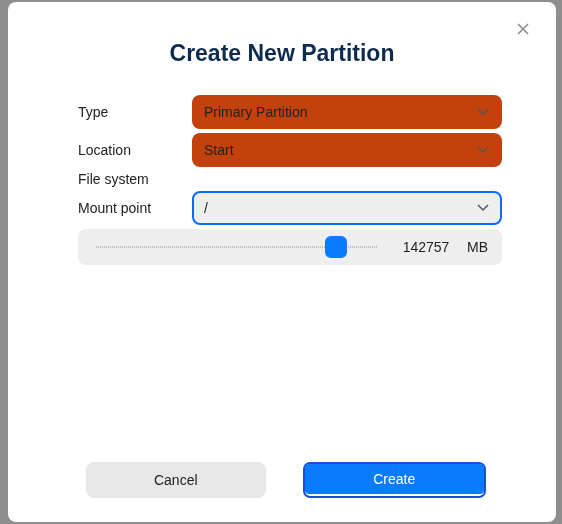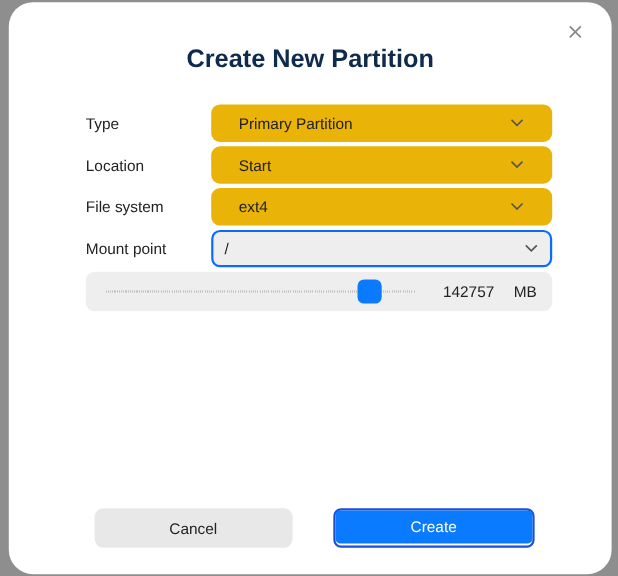--- a/index.html
+++ b/index.html
@@ -11,21 +11,21 @@
       overflow: hidden;
       position: relative;
     }
     .dialog {
       position: absolute;
       top: 2px;
       left: 8px;
       right: 6px;
       bottom: 2px;
       background: #fff;
-      border-radius: 22px;
+      border-radius: 8px;
       padding: 20px 36px 24px 36px;
       display: flex;
       flex-direction: column;
     }
     .close {
       position: absolute;
       top: 20px;
       right: 22px;
       width: 18px;
       height: 18px;
@@ -50,25 +50,25 @@
       padding-right: 18px;
     }
     .label {
       width: 114px;
       font-size: 14px;
       color: #222;
     }
     .select {
       flex: 1;
       height: 34px;
-      background: #eab308;
-      border-radius: 8px;
-      display: flex;
-      align-items: center;
-      padding: 0 25px;
+      background: #c2410c;
+      border-radius: 8px;
+      display: flex;
+      align-items: center;
+      padding: 0 12px;
       font-size: 14px;
       color: #222;
       position: relative;
       cursor: pointer;
     }
     .select .value { flex: 1; }
     .select.focused {
       background: #eeeeee;
       border: 2px solid #0a6cff;
       padding: 0 10px;
@@ -197,28 +197,20 @@
         <span class="chevron">
             <svg viewBox="0 0 12 8">
               <path d="M1 1 L6 6 L11 1"></path>
             </svg>
           </span>
       </div>
     </div>
 
     <div class="row">
       <div class="label">File system</div>
-      <div class="select">
-        <span class="value">ext4</span>
-        <span class="chevron">
-            <svg viewBox="0 0 12 8">
-              <path d="M1 1 L6 6 L11 1"></path>
-            </svg>
-          </span>
-      </div>
     </div>
 
     <div class="row">
       <div class="label">Mount point</div>
       <div class="select focused">
         <span class="value">/</span>
         <span class="chevron">
             <svg viewBox="0 0 12 8">
               <path d="M1 1 L6 6 L11 1"></path>
             </svg>

